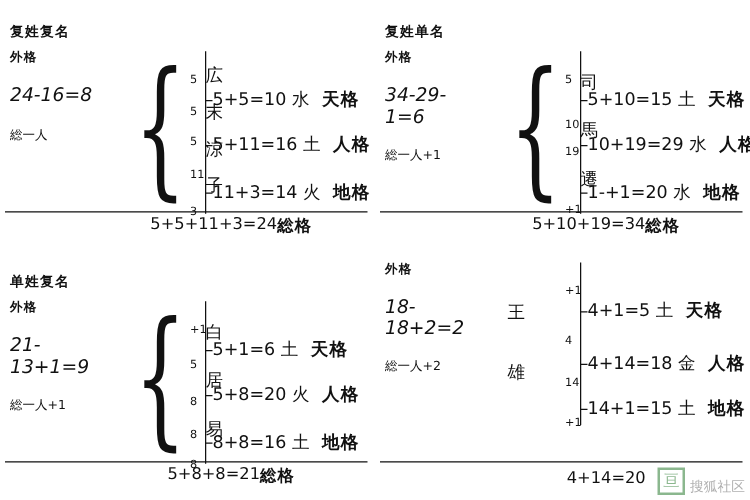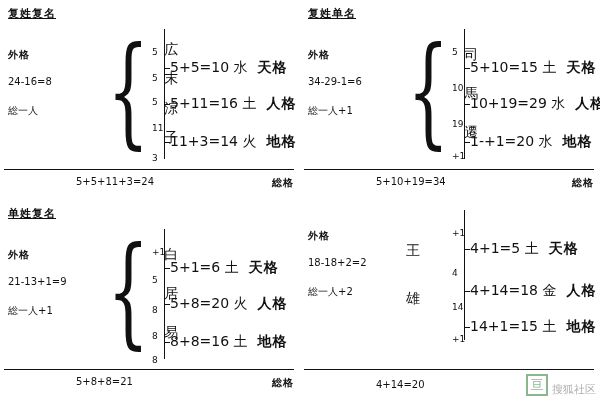--- a/index.html
+++ b/index.html
@@ -19,37 +19,36 @@
   }
   .panel{
     position:relative;
     box-sizing:border-box;
     padding:6px 8px 0 6px;
   }
   .p-title{
     font-size:11px;
     font-weight:bold;
     letter-spacing:1px;
-    margin:0 0 4px 2px;
-    text-decoration:underline;
+    margin:12px 0 4px 2px;
   }
   .body{
     position:relative;
     height:140px;
   }
   
   .leftcol{
     position:absolute;
     left:2px;top:4px;
     width:78px;
     font-size:10px;
     line-height:1.1;
   }
-  .leftcol .lbl{font-weight:bold;letter-spacing:1px;margin-top:20px;}
-  .leftcol .calc{margin-top:16px;font-size:10px;}
+  .leftcol .lbl{font-weight:bold;letter-spacing:1px;}
+  .leftcol .calc{margin-top:16px;font-size:15px;font-style:italic;}
   .leftcol .tot{margin-top:18px;font-size:10px;}
 
   
   .namebox{
     position:absolute;
     left:84px;top:0px;
     display:flex;
     align-items:center;
     height:136px;
   }
@@ -122,23 +121,23 @@
 
   
   .totalline{
     position:absolute;
     left:4px;right:6px;bottom:30px;
     height:1px;background:#111;
   }
   .totalrow{
     position:absolute;
     left:0;right:6px;bottom:10px;
-    font-size:10px;
-    display:flex;
-    justify-content:space-between;
+    font-size:13px;
+    display:flex;
+    justify-content:center;
     padding-left:76px;
   }
   .totalrow .sum{}
   .totalrow .tag{font-weight:bold;letter-spacing:1px;}
 
   
   .watermark{
     position:absolute;
     right:4px;bottom:4px;
     display:flex;
@@ -238,21 +237,21 @@
         <div class="chars">
           <span>司</span>
           <span>馬</span>
           <span>遷</span>
         </div>
       </div>
 
       <div class="nums">
         <span style="top:22px">5</span>
         <span style="top:58px">10</span>
-        <span style="top:94px">19</span>
+        <span style="top:80px">19</span>
         <span style="top:126px">+1</span>
       </div>
 
       <div class="vline"></div>
 
       <div class="eqs">
         <div class="eqrow" style="top:34px">
           <span class="tick"></span>
           <span class="eq">5+10=15 土</span>
           <span class="tag">天格</span>

